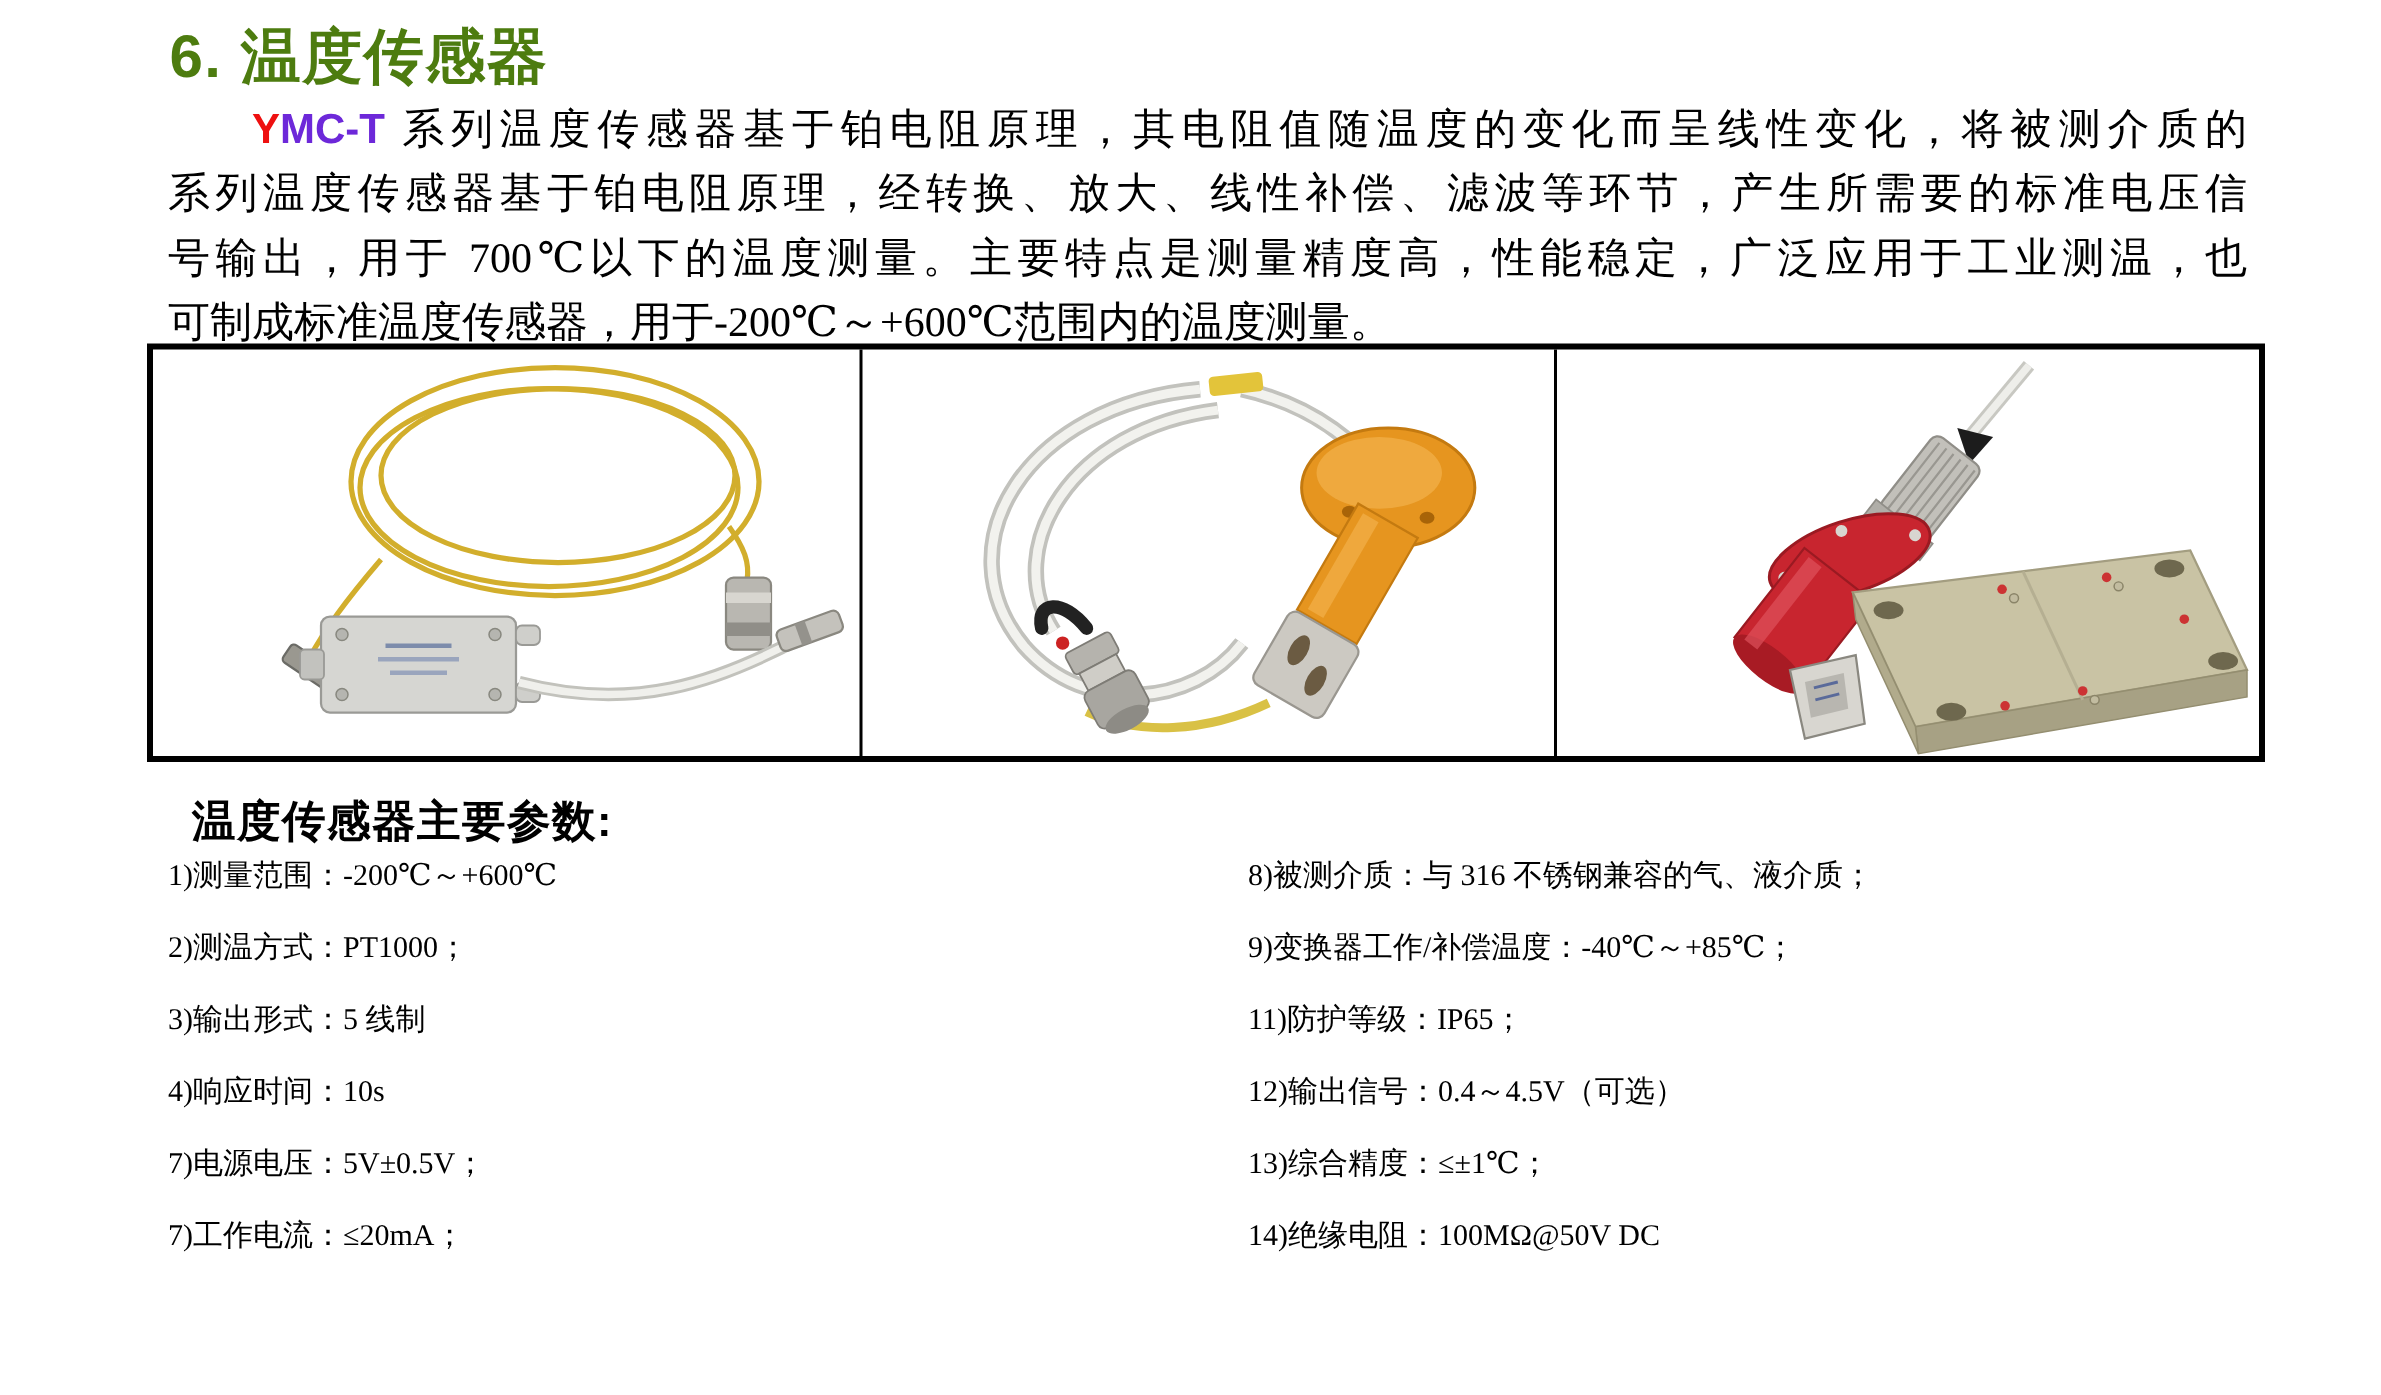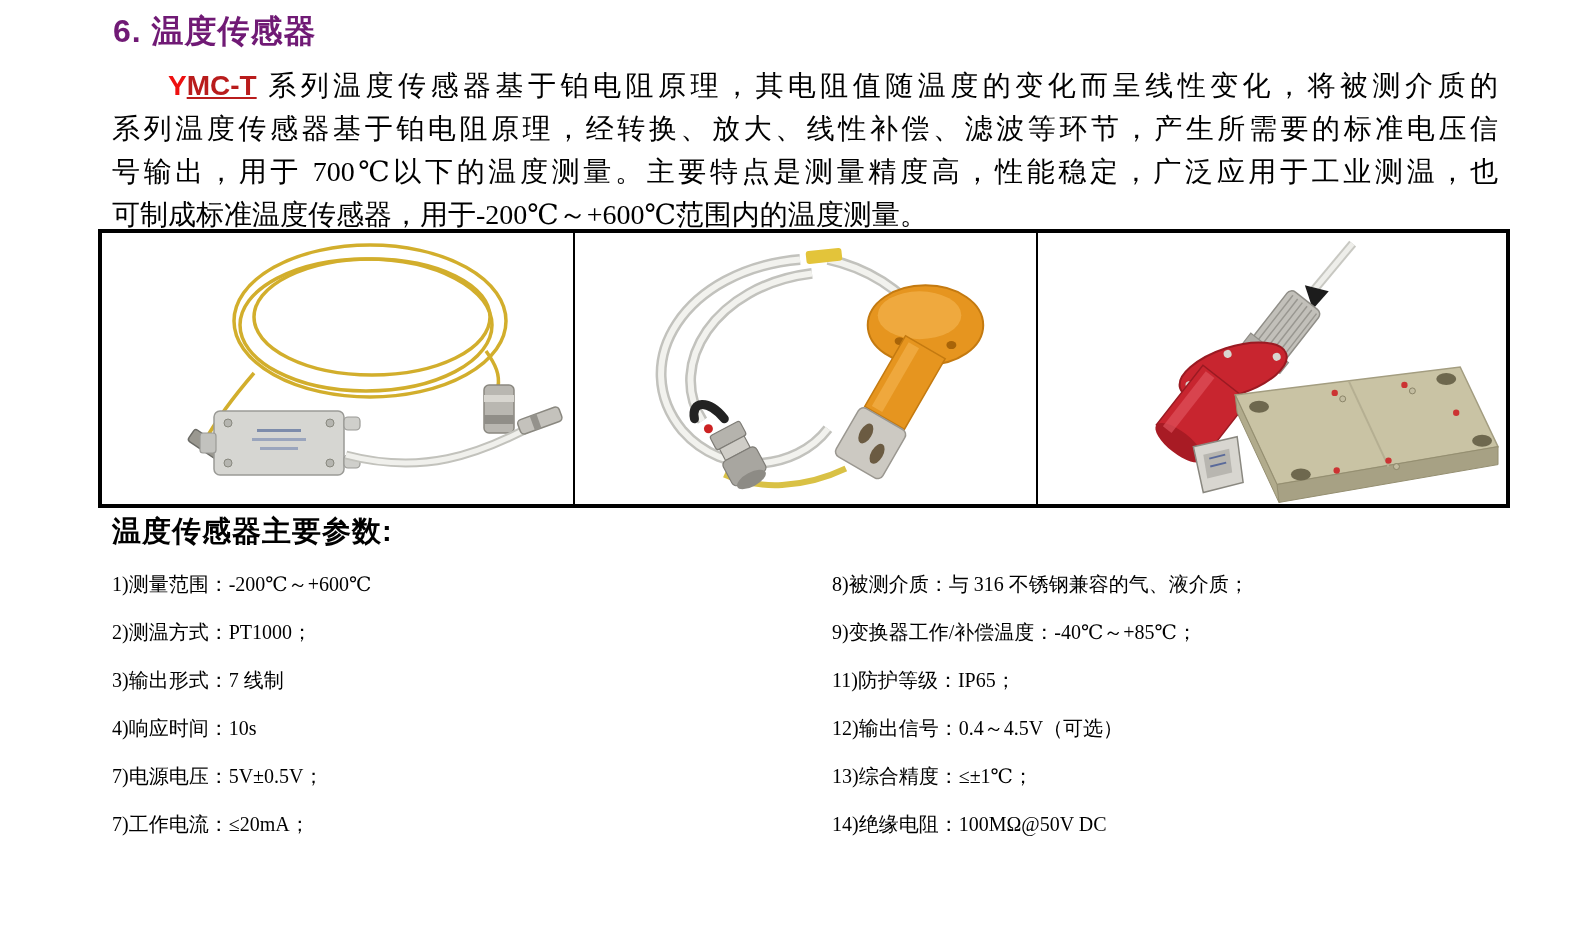--- a/index.html
+++ b/index.html
@@ -4,42 +4,42 @@
 <style>
   html,body{margin:0;padding:0;background:#ffffff;}
   .page{
     position:relative;width:1587px;height:930px;background:#ffffff;
     font-family:"Liberation Serif","DejaVu Serif",serif;color:#000;
     overflow:hidden;
   }
   .section-title{
     position:absolute;left:113px;top:10px;margin:0;
     font-family:"Liberation Sans","DejaVu Sans",sans-serif;
-    font-size:32px;font-weight:bold;color:#701a75;letter-spacing:1px;
+    font-size:40px;font-weight:bold;color:#4d7c0f;letter-spacing:1px;
   }
   .intro{
     position:absolute;left:112px;top:64px;width:1386px;
     font-size:28px;line-height:43px;
   }
   .intro .pline{text-align:justify;text-align-last:justify;}
   .intro .pline.first{text-indent:2em;}
   .intro .pline.last{text-align-last:left;}
   .brand-y{color:#ee1010;font-weight:bold;font-family:"Liberation Sans","DejaVu Sans",sans-serif;}
-  .brand-rest{color:#b91c1c;font-weight:bold;font-family:"Liberation Sans","DejaVu Sans",sans-serif;text-decoration:underline;}
+  .brand-rest{color:#6d28d9;font-weight:bold;font-family:"Liberation Sans","DejaVu Sans",sans-serif;}
   .figure-box{
     position:absolute;left:98px;top:229px;width:1412px;height:279px;
     border:4px solid #000;box-sizing:border-box;display:flex;background:#fff;
   }
   .figure-cell{flex:0 0 auto;height:100%;position:relative;margin:0;padding:0;}
   .figure-cell.c1{width:471px;}
   .figure-cell.c2{width:463px;border-left:2px solid #000;box-sizing:border-box;}
   .figure-cell.c3{width:466px;border-left:2px solid #000;box-sizing:border-box;}
   .figure-cell svg{display:block;width:100%;height:100%;}
   .params-heading{
-    position:absolute;left:112px;top:512px;margin:0;
+    position:absolute;left:112px;top:512px;margin:16px;
     font-family:"Liberation Sans","DejaVu Sans",sans-serif;
     font-size:29px;font-weight:bold;letter-spacing:1px;
   }
   .param-col{position:absolute;top:560px;font-size:20px;}
   .param-col.left{left:112px;width:700px;}
   .param-col.right{left:832px;width:740px;}
   .prow{height:48px;line-height:48px;white-space:nowrap;}
 </style>
 </head>
 <body>
@@ -198,21 +198,21 @@
       </svg>
     </figure>
 
   </div>
 
   <h2 class="params-heading">温度传感器主要参数:</h2>
 
   <div class="param-col left">
     <div class="prow">1)测量范围：-200℃～+600℃</div>
     <div class="prow">2)测温方式：PT1000；</div>
-    <div class="prow">3)输出形式：7 线制</div>
+    <div class="prow">3)输出形式：5 线制</div>
     <div class="prow">4)响应时间：10s</div>
     <div class="prow">7)电源电压：5V±0.5V；</div>
     <div class="prow">7)工作电流：≤20mA；</div>
   </div>
 
   <div class="param-col right">
     <div class="prow">8)被测介质：与 316 不锈钢兼容的气、液介质；</div>
     <div class="prow">9)变换器工作/补偿温度：-40℃～+85℃；</div>
     <div class="prow">11)防护等级：IP65；</div>
     <div class="prow">12)输出信号：0.4～4.5V（可选）</div>

